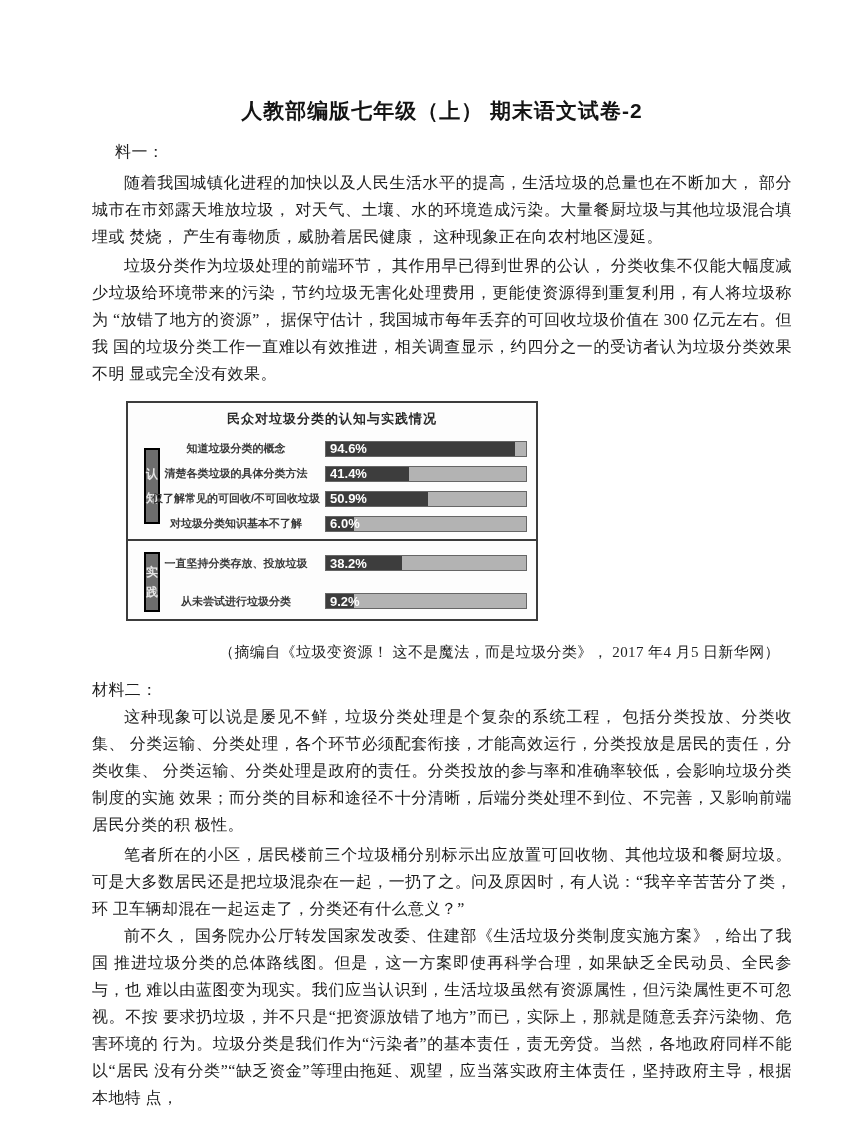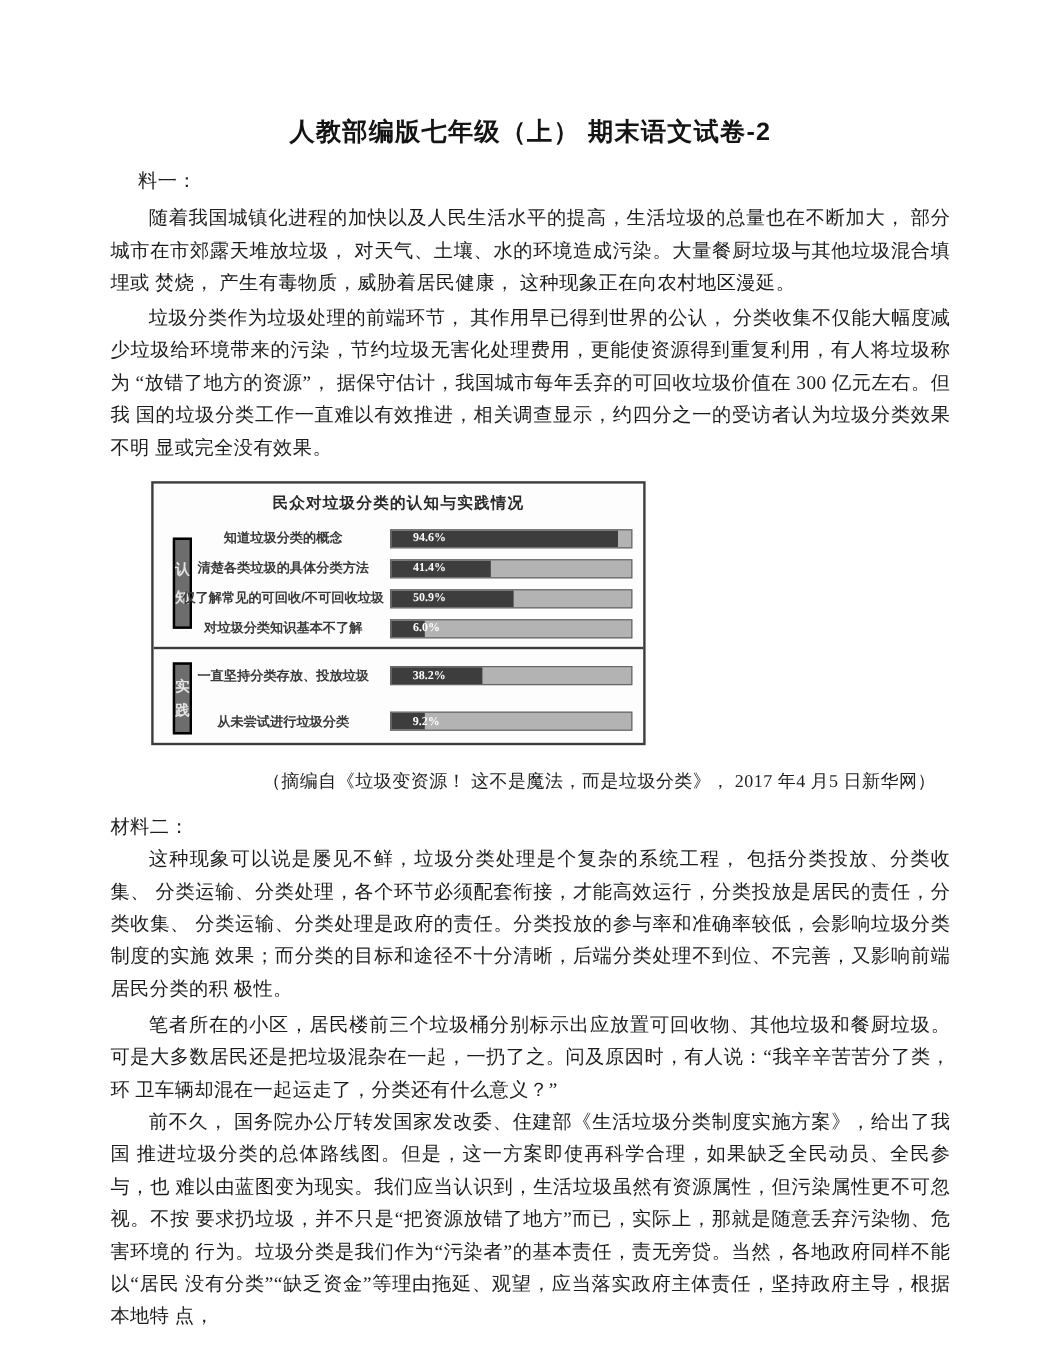--- a/index.html
+++ b/index.html
@@ -47,21 +47,21 @@
   .crow-label{
     flex:1;text-align:center;padding-right:5px;font-size:11px;font-weight:bold;
     color:#3a3a3a;white-space:nowrap;
   }
   .bar{
     width:200px;height:14px;background:#b3b3b3;border:1px solid #666666;
     margin-right:9px;overflow:hidden;
   }
   .bar-fill{height:100%;background:#3d3d3d;display:flex;align-items:center;}
   .bar-pct{
-    color:#ffffff;font-size:10px;font-weight:bold;padding-left:18px;white-space:nowrap;font-family:Liberation Serif, serif;
+    color:#ffffff;font-size:13px;font-weight:bold;padding-left:4px;white-space:nowrap;
   }
   
   .attribution{margin:18px 0 0 115px;font-size:15px;line-height:26px;letter-spacing:.4px;text-align:center;}
   .m2label{margin-top:11px;font-size:16px;line-height:27px;letter-spacing:.4px;}
 </style>
 </head>
 <body>
 
 <div class="page">
 

